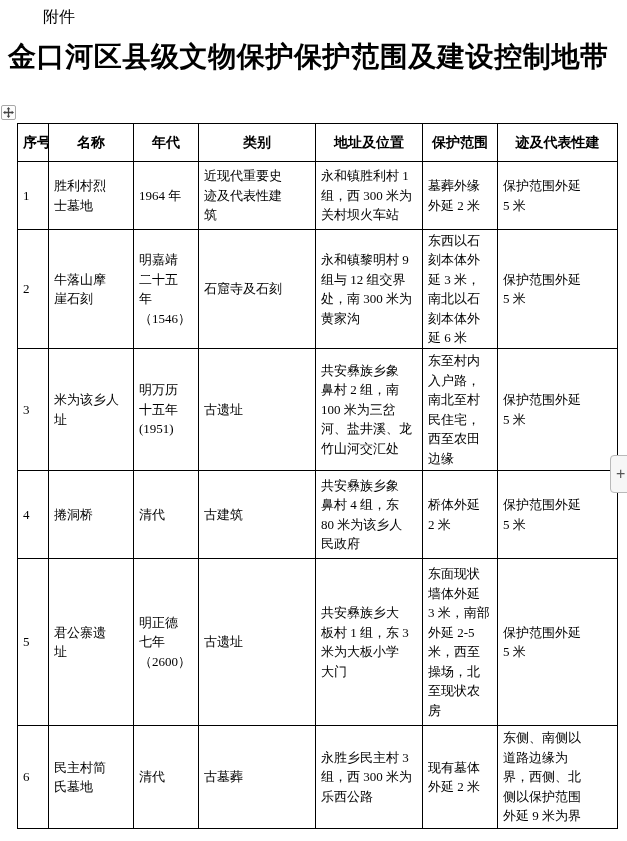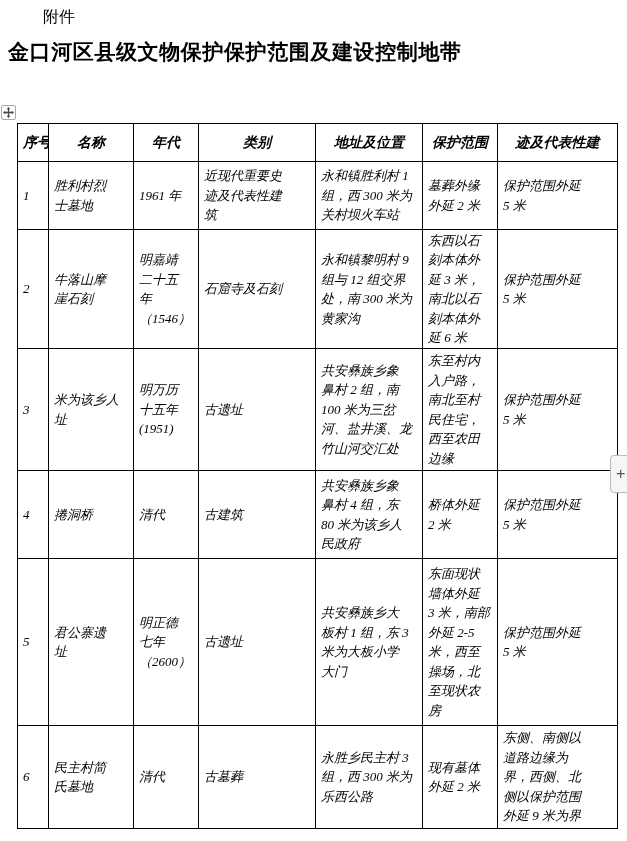--- a/index.html
+++ b/index.html
@@ -7,35 +7,35 @@
     width:627px;height:841px;background:#ffffff;overflow:hidden;position:relative;
     font-family:"Liberation Serif","DejaVu Serif",serif;color:#000;
   }
   .attachment{
     position:absolute;left:23px;top:7px;font-size:16px;font-weight:500;
     font-family:"Liberation Sans","DejaVu Sans",sans-serif;
     margin-left:20px;
   }
   .doc-title{
     position:absolute;left:8px;top:38px;width:614px;margin:0;
-    font-size:21px;font-weight:bold;letter-spacing:0.6px;white-space:nowrap;
+    font-size:28px;font-weight:bold;letter-spacing:0.6px;white-space:nowrap;
     font-family:"Liberation Serif","DejaVu Serif",serif;
   }
   .move-handle{
     position:absolute;left:1px;top:105px;width:15px;height:15px;
     border:1px solid #a8a8a8;border-radius:2px;background:#fdfdfd;
     display:flex;align-items:center;justify-content:center;cursor:move;box-sizing:border-box;
   }
   table.relics{
     position:absolute;left:17px;top:123px;width:600px;
     border-collapse:collapse;table-layout:fixed;
   }
   table.relics th, table.relics td{
     border:1px solid #000;vertical-align:middle;
-    padding:0 5px;white-space:pre;overflow:hidden;font-style:italic;
+    padding:0 5px;white-space:pre;overflow:hidden;
   }
   table.relics th{font-size:14px;font-weight:bold;height:37px;}
   table.relics td{font-size:13px;line-height:19.5px;}
   tr.r0{height:68px} tr.r1{height:119px} tr.r2{height:122px}
   tr.r3{height:88px} tr.r4{height:167px} tr.r5{height:103px}
   .plus-btn{
     position:absolute;left:610px;top:455px;width:26px;height:38px;box-sizing:border-box;
     background:#f6f6f6;border:1px solid #b9b9b9;border-radius:4px;
     color:#555;font-size:16px;line-height:1;display:flex;align-items:center;
     padding:0 0 0 5px;cursor:pointer;
@@ -76,21 +76,21 @@
         <th>地址及位置</th>
         <th>保护范围</th>
         <th>迹及代表性建</th>
       </tr>
     </thead>
     <tbody>
       <tr class="r0">
         <td>1</td>
         <td>胜利村烈
 士墓地</td>
-        <td>1961 年</td>
+        <td>1964 年</td>
         <td>近现代重要史
 迹及代表性建
 筑</td>
         <td>永和镇胜利村 1
 组，西 300 米为
 关村坝火车站</td>
         <td>墓葬外缘
 外延 2 米</td>
         <td>保护范围外延
 5 米</td>

